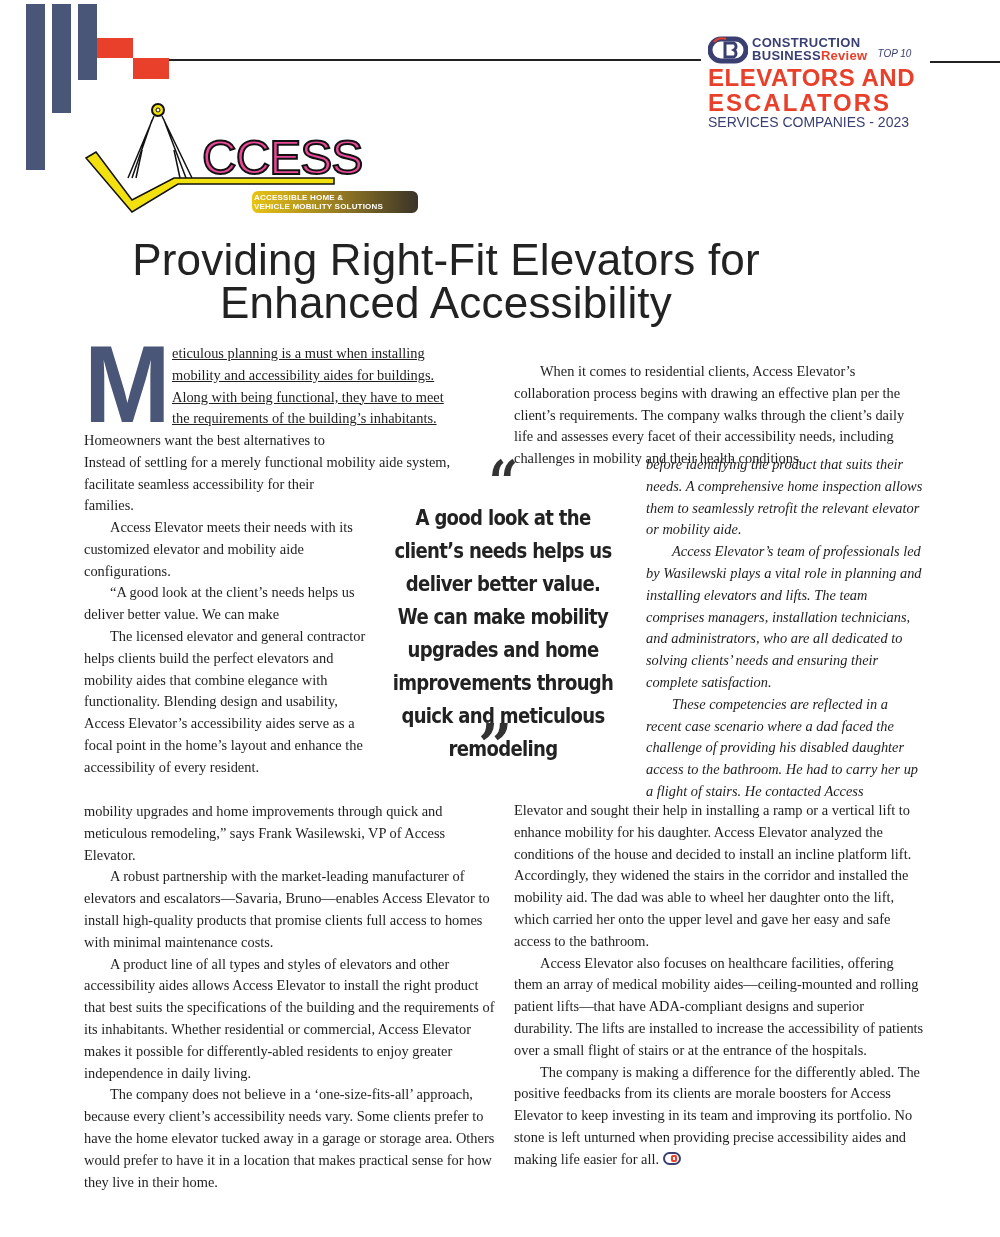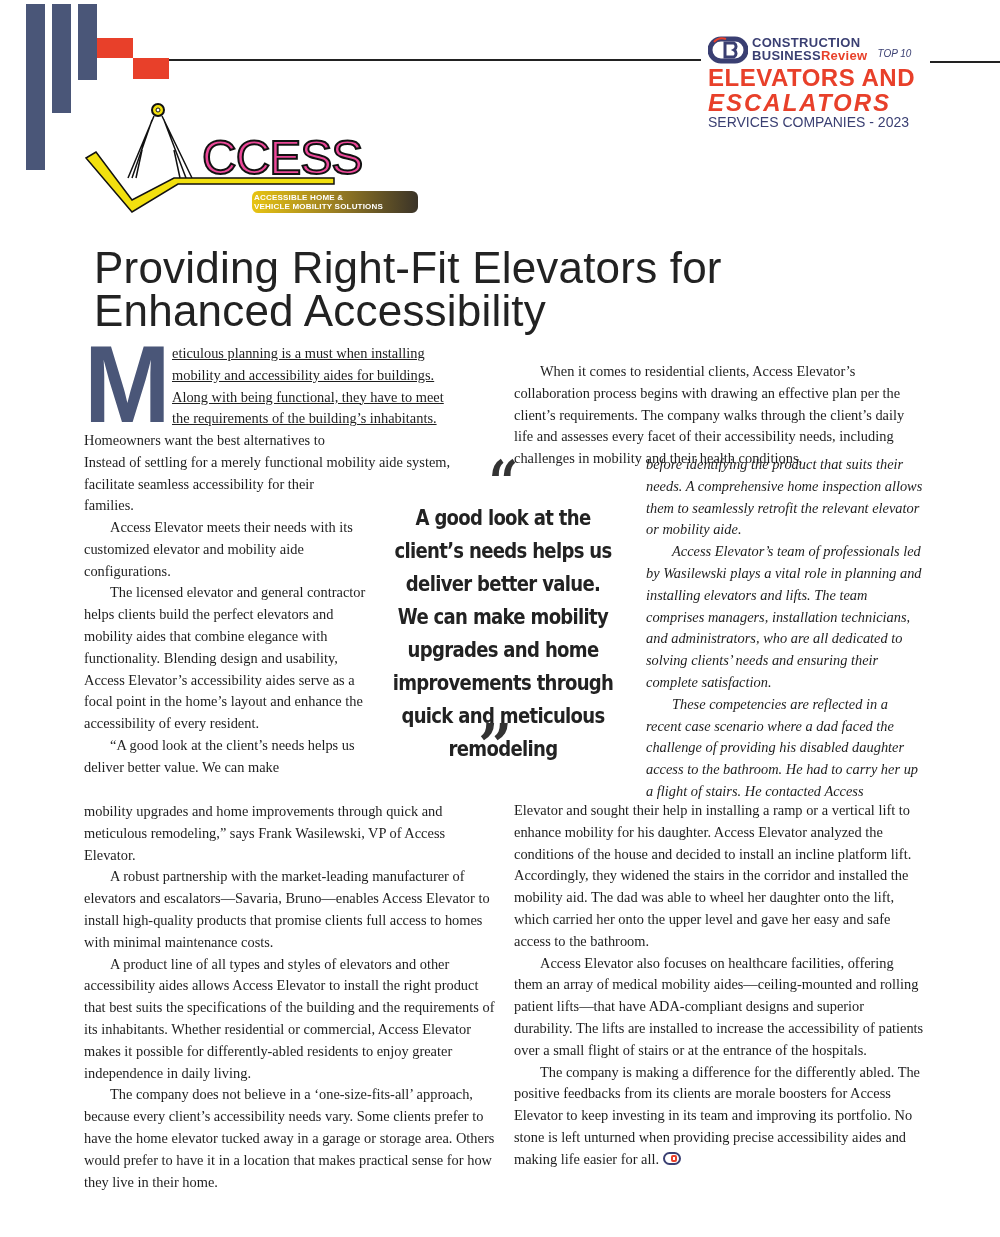--- a/index.html
+++ b/index.html
@@ -69,40 +69,40 @@
         <path d="M6 6 a11 11 0 0 1 12 -3" fill="none" stroke="#e8402a" stroke-width="2"></path>
       </svg>
     </div>
     <div>
       <div class="cbr-name">CONSTRUCTION</div>
       <div class="cbr-name"><span>BUSINESS</span><span class="review">Review</span></div>
     </div>
     <div class="cbr-top10">TOP 10</div>
   </div>
   <div class="cbr-title">ELEVATORS AND</div>
-  <div class="cbr-title" style="letter-spacing:2px;font-style:italic;">ESCALATORS</div>
+  <div class="cbr-title" style="letter-spacing:2px;">ESCALATORS</div>
   <div class="cbr-sub">SERVICES COMPANIES - 2023</div>
 </div>
 
 <div class="logo">
   <svg class="abs" style="left:0;top:0;" width="340" height="120" viewBox="0 0 340 120">
     <circle cx="76" cy="10" r="6" fill="#f2e00f" stroke="#111" stroke-width="2"></circle>
     <circle cx="76" cy="10" r="2" fill="#fff" stroke="#111" stroke-width="1"></circle>
     <path d="M72 16 L46 78 M80 16 L110 78 M70 20 L50 78 M82 20 L104 78" stroke="#111" stroke-width="1.5" fill="none"></path>
     <path d="M60 50 L54 78 M92 50 L98 78" stroke="#111" stroke-width="1.5" fill="none"></path>
     <path d="M4 58 L14 52 L50 100 L92 78 L252 78 L252 84 L96 84 L50 112 Z" fill="#f2e00f" stroke="#111" stroke-width="1.5"></path>
   </svg>
   <div class="logo-word">CCESS</div>
   <div class="logo-tag">
     <div>ACCESSIBLE HOME &amp;</div>
     <div>VEHICLE MOBILITY SOLUTIONS</div>
   </div>
 </div>
 
-<h1 class="headline" style="margin:8px;">
+<h1 class="headline" style="margin:0;text-align:center;">
   <div>Providing Right-Fit Elevators for</div>
   <div>Enhanced Accessibility</div>
 </h1>
 
 <div class="dropcap">M</div>
 
 <div class="abs txt" style="left:172px;top:343px;width:300px;text-decoration:underline;">
   <div>eticulous planning is a must when installing</div>
   <div>mobility and accessibility aides for buildings.</div>
   <div>Along with being functional, they have to meet</div>
@@ -110,22 +110,22 @@
 </div>
 <div class="abs txt" style="left:84px;top:430px;width:400px;">
   <div>Homeowners want the best alternatives to</div>
   <div style="white-space:nowrap;">Instead of settling for a merely functional mobility aide system,</div>
   <div>facilitate seamless accessibility for their</div>
   <div>families.</div>
 </div>
 
 <div class="abs txt" style="left:84px;top:517px;width:282px;">
   <p class="p ind">Access Elevator meets their needs with its customized elevator and mobility aide configurations.</p>
+  <p class="p ind">“A good look at the client’s needs helps us deliver better value. We can make</p>
   <p class="p ind">The licensed elevator and general contractor helps clients build the perfect elevators and mobility aides that combine elegance with functionality. Blending design and usability, Access Elevator’s accessibility aides serve as a focal point in the home’s layout and enhance the accessibility of every resident.</p>
-  <p class="p ind">“A good look at the client’s needs helps us deliver better value. We can make</p>
 </div>
 
 <div class="abs txt" style="left:84px;top:801px;width:412px;">
   <p class="p">mobility upgrades and home improvements through quick and meticulous remodeling,” says Frank Wasilewski, VP of Access Elevator.</p>
   <p class="p ind">A robust partnership with the market-leading manufacturer of elevators and escalators—Savaria, Bruno—enables Access Elevator to install high-quality products that promise clients full access to homes with minimal maintenance costs.</p>
   <p class="p ind">A product line of all types and styles of elevators and other accessibility aides allows Access Elevator to install the right product that best suits the specifications of the building and the requirements of its inhabitants. Whether residential or commercial, Access Elevator makes it possible for differently-abled residents to enjoy greater independence in daily living.</p>
   <p class="p ind">The company does not believe in a ‘one-size-fits-all’ approach, because every client’s accessibility needs vary. Some clients prefer to have the home elevator tucked away in a garage or storage area. Others would prefer to have it in a location that makes practical sense for how they live in their home.</p>
 </div>
 
 <div class="quote">

